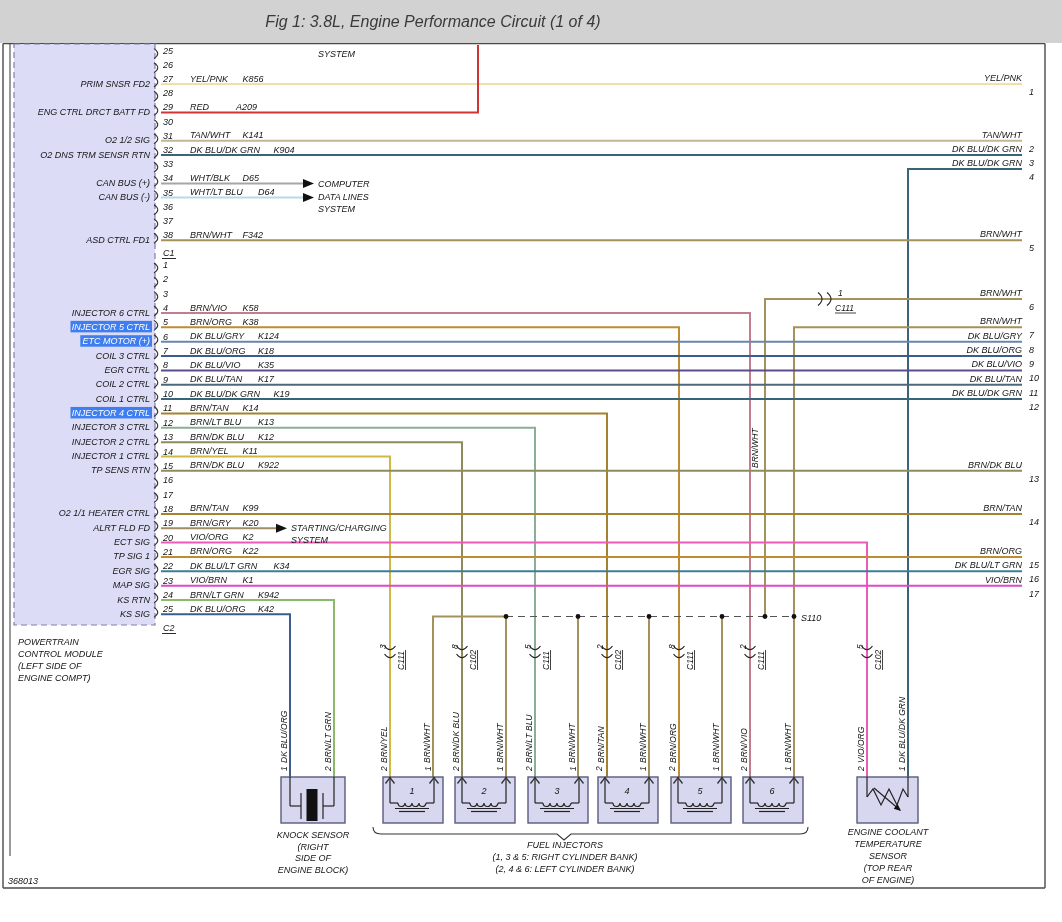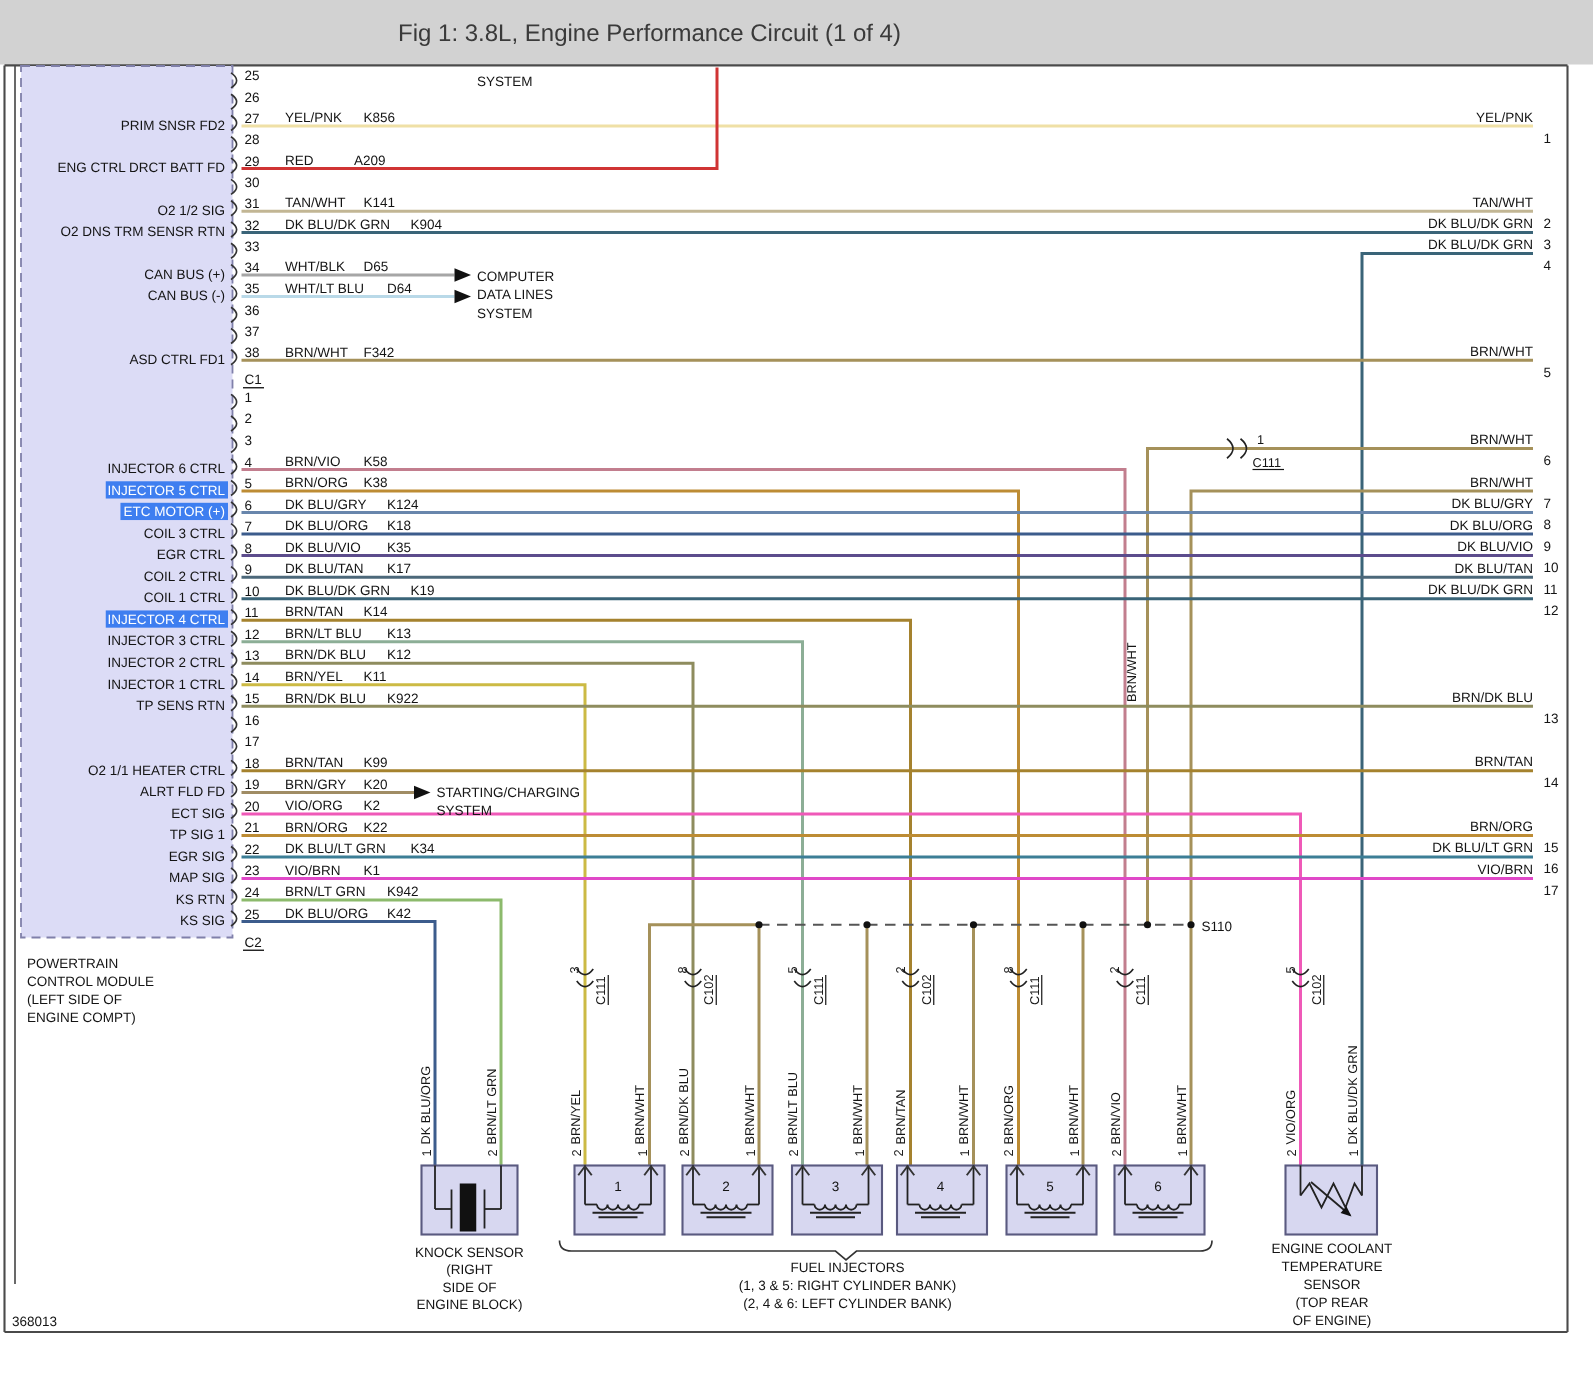--- a/index.html
+++ b/index.html
@@ -1,17 +1,17 @@
 <!DOCTYPE html>
 <html><head>
 <meta charset="utf-8">
 <style>
   html,body{margin:0;padding:0;background:#fff;}
   body{font-family:"Liberation Sans",sans-serif;}
-  #stage{position:relative;width:1062px;height:922px;overflow:hidden;background:#fff;}
+  #stage{position:relative;width:1062px;height:922px;overflow:hidden;background:#fff;font-style:italic;}
   svg text{fill:#141414;font-family:"Liberation Sans",sans-serif;}
   .t9{font-size:9px;}
   .t85{font-size:8.5px;}
   .ttl{font-size:16px;fill:#3a3a3a;}
   .wlbl{font-size:9px;}
   .white{fill:#ffffff;}
 </style>
 </head>
 <body>
 

